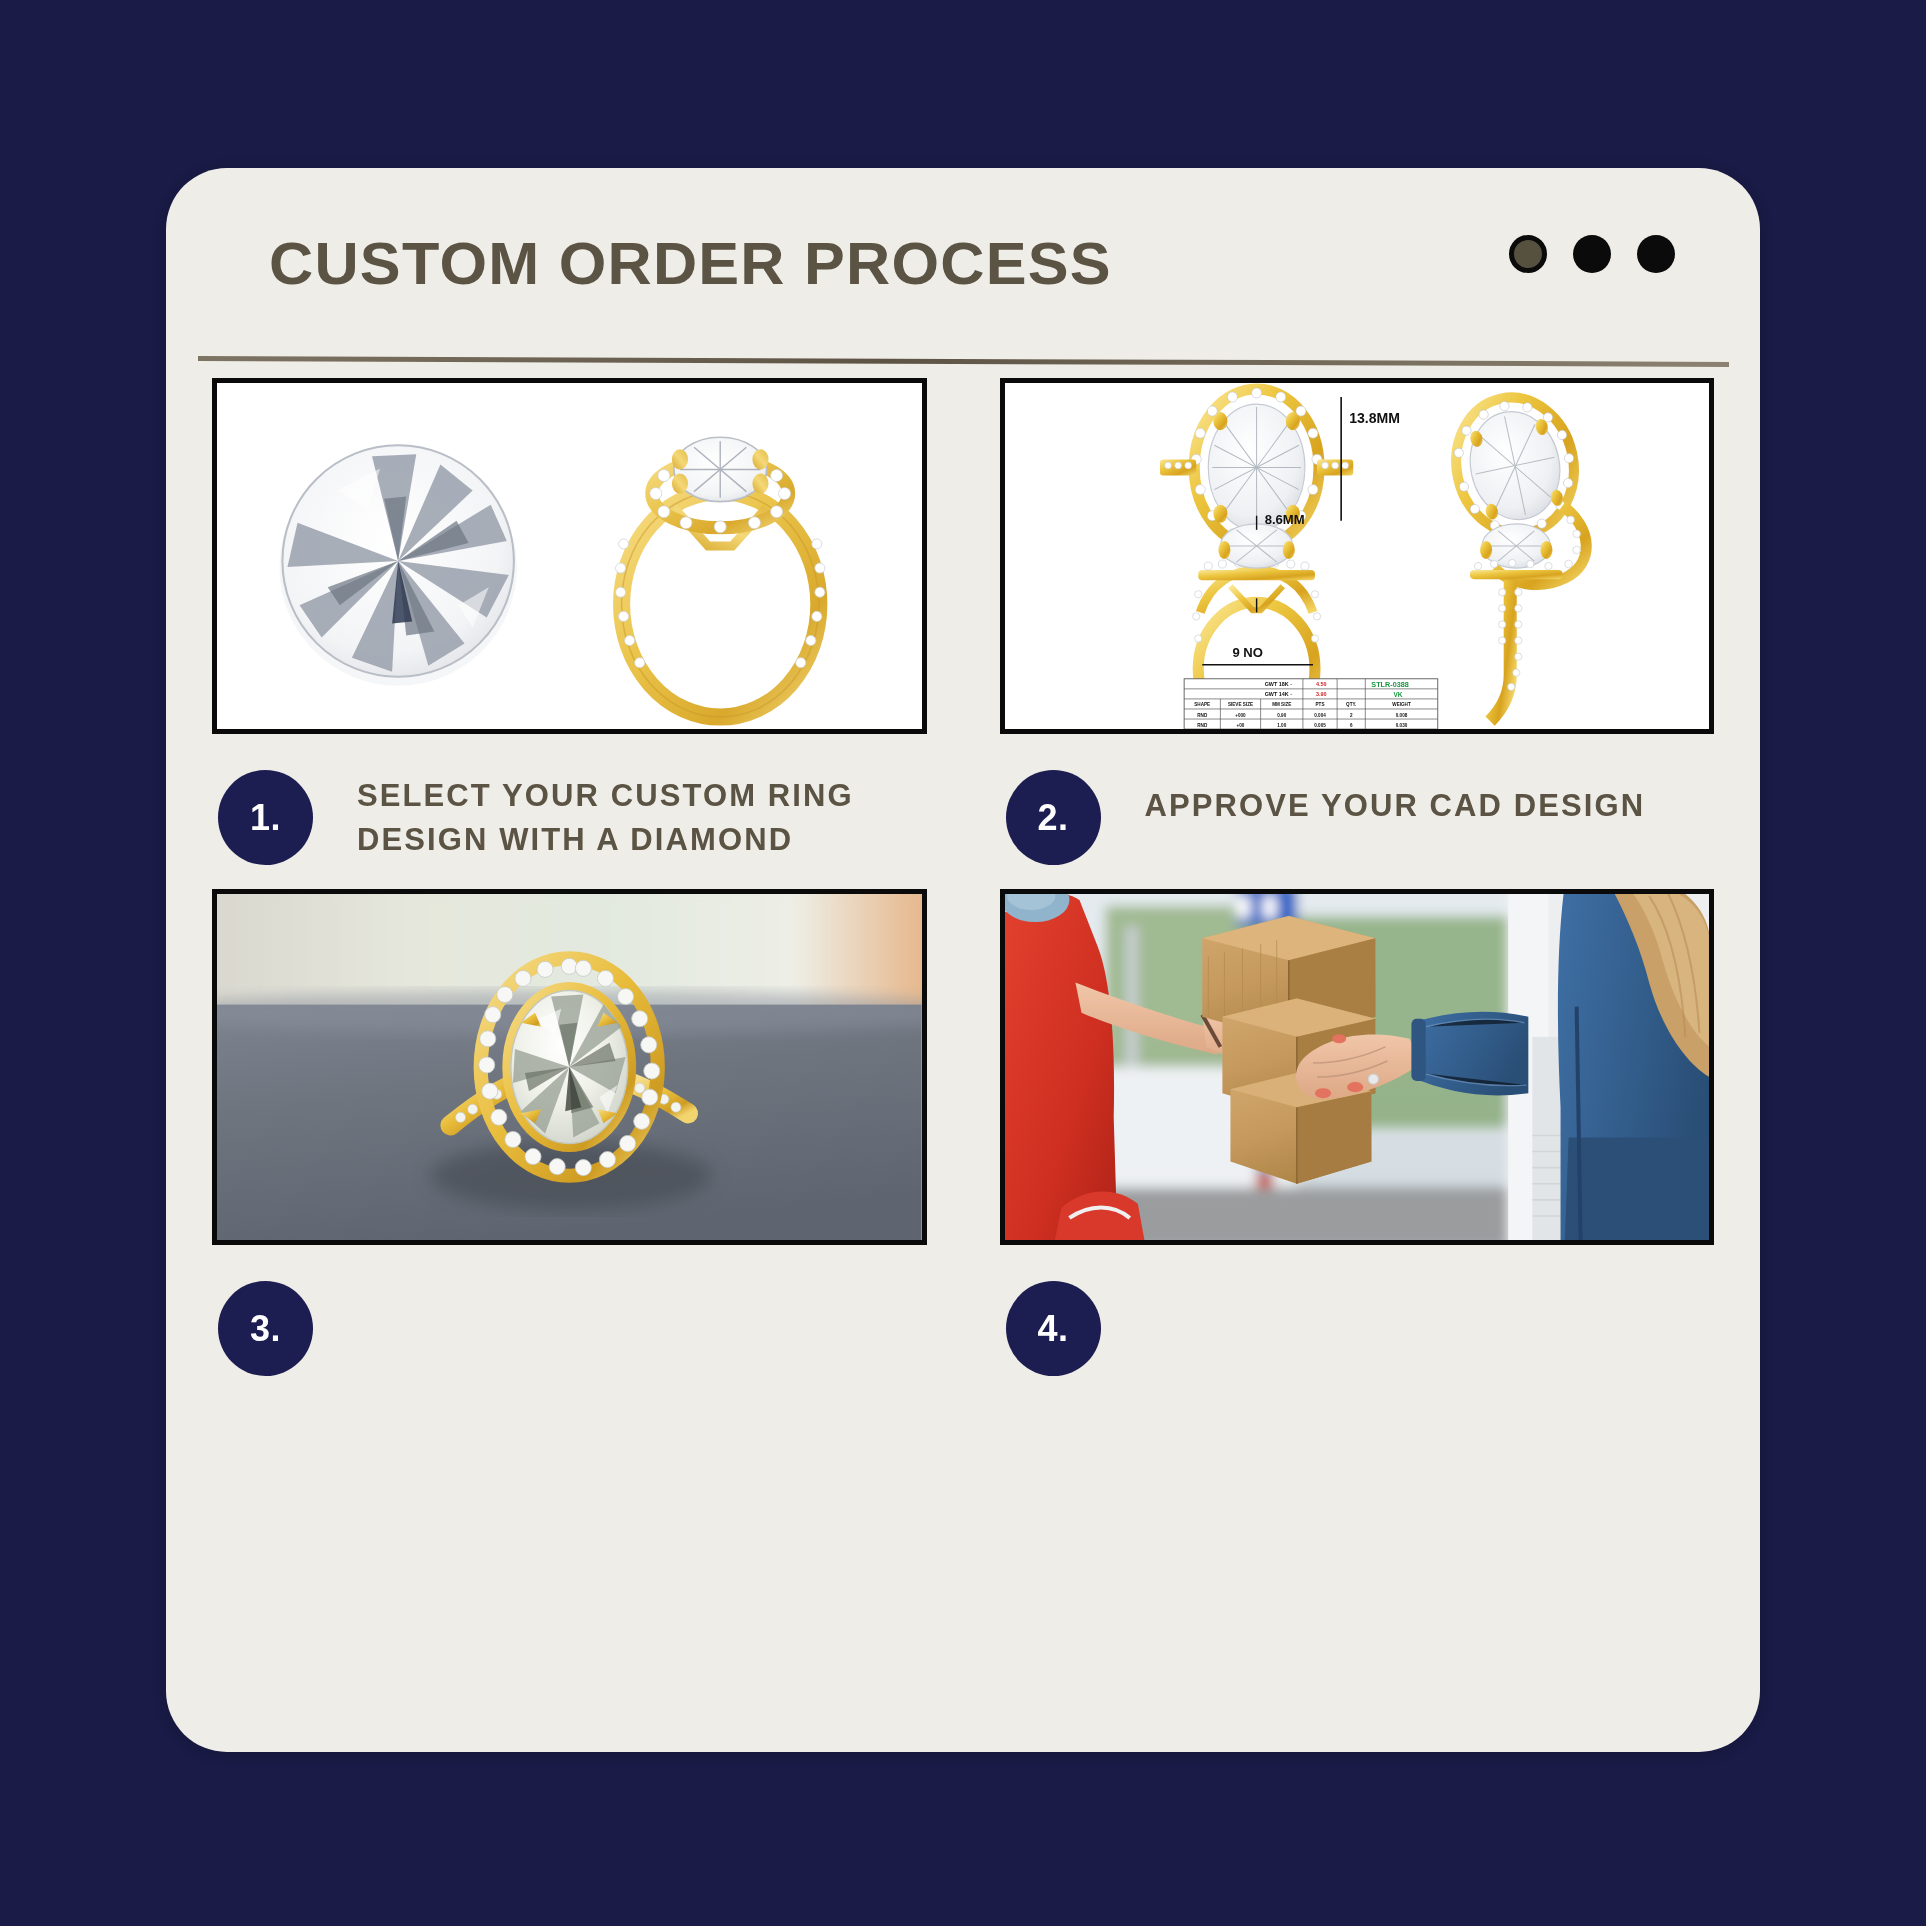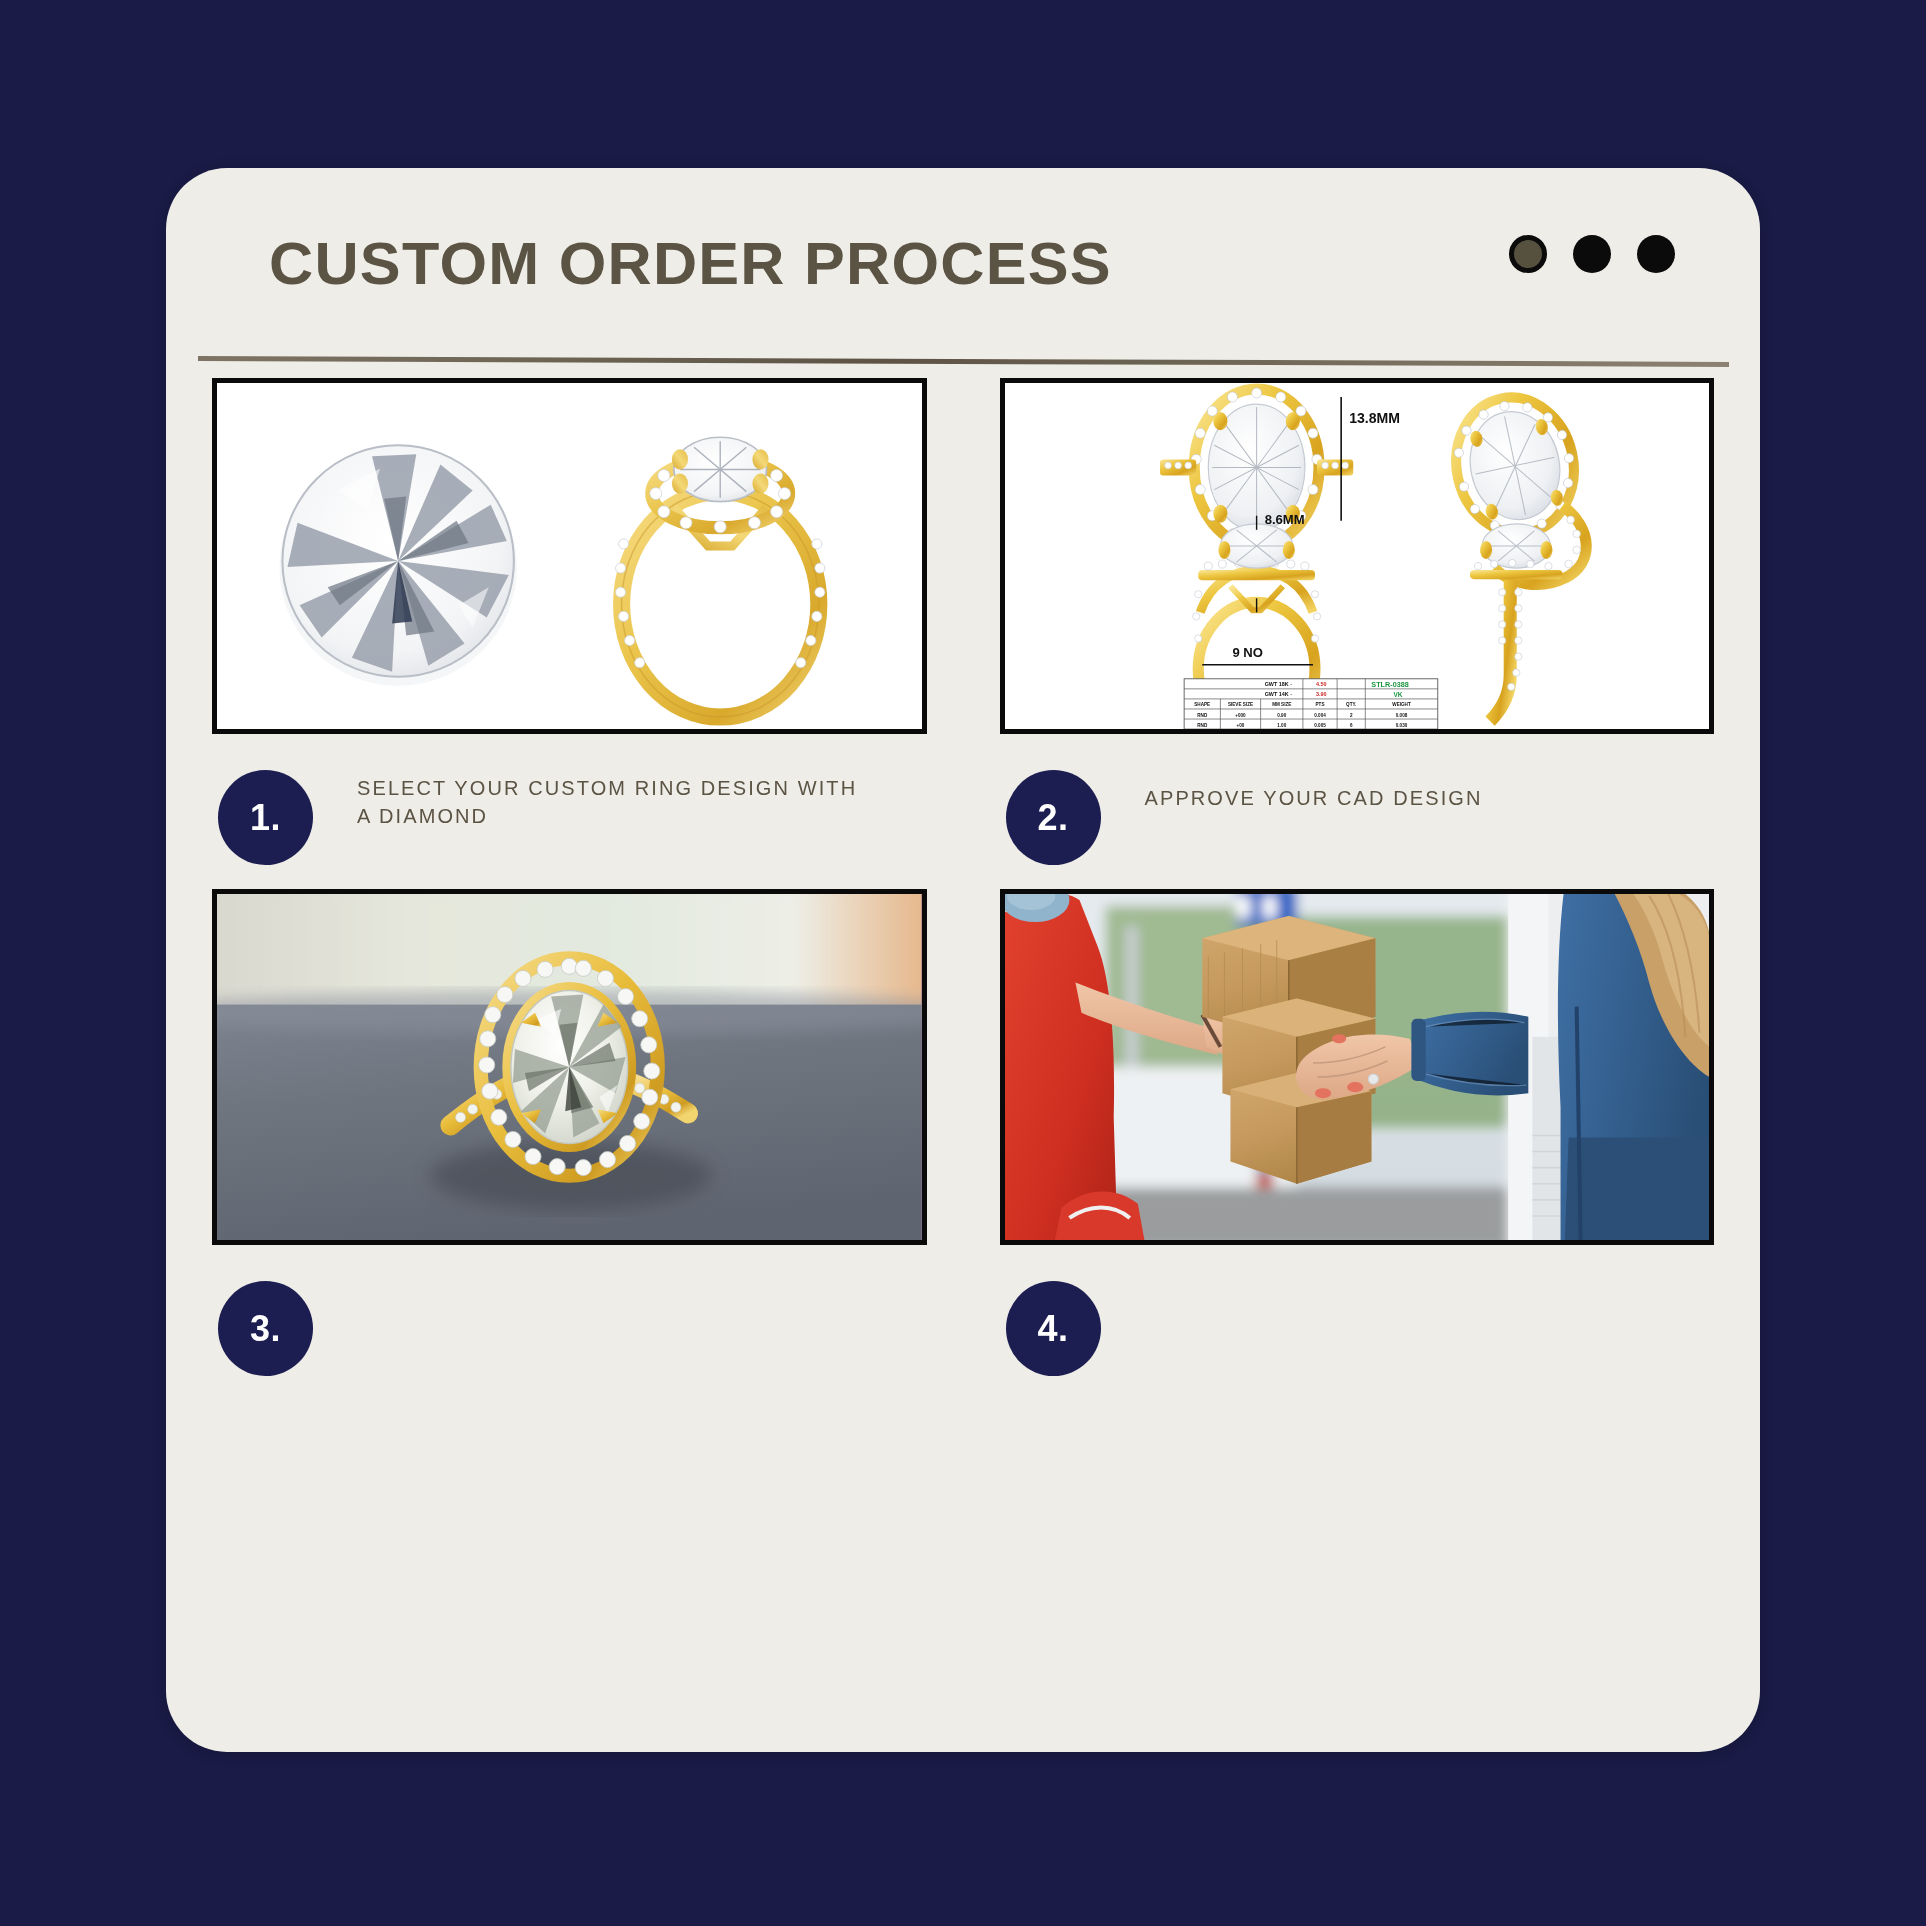--- a/index.html
+++ b/index.html
@@ -98,21 +98,21 @@
     box-sizing: border-box;
   }
   .step { position: relative; }
 
   .thumb {
     position: relative;
     width: 100%;
     height: 356px;
     border: 5px solid #0a0a0a;
     box-sizing: border-box;
-    background: #4c1d95;
+    background: #5eead4;
     overflow: hidden;
   }
 
   
   .caption-row {
     display: flex;
     align-items: flex-start;
     margin-top: 32px;
     padding-left: 6px;
   }
@@ -128,22 +128,22 @@
     justify-content: center;
     font-size: 36px;
     font-weight: 700;
     letter-spacing: 0.5px;
     margin-top: 4px;
   }
   .caption {
     margin-left: 44px;
     padding-top: 8px;
     color: #5b5343;
-    font-size: 20px;
-    font-weight: 400;
+    font-size: 31px;
+    font-weight: 700;
     letter-spacing: 2.1px;
     line-height: 1.42;
     max-width: 515px;
     text-transform: uppercase;
   }
   .step-2 .caption, .step-4 .caption { padding-top: 18px; }
 
   
 
   

